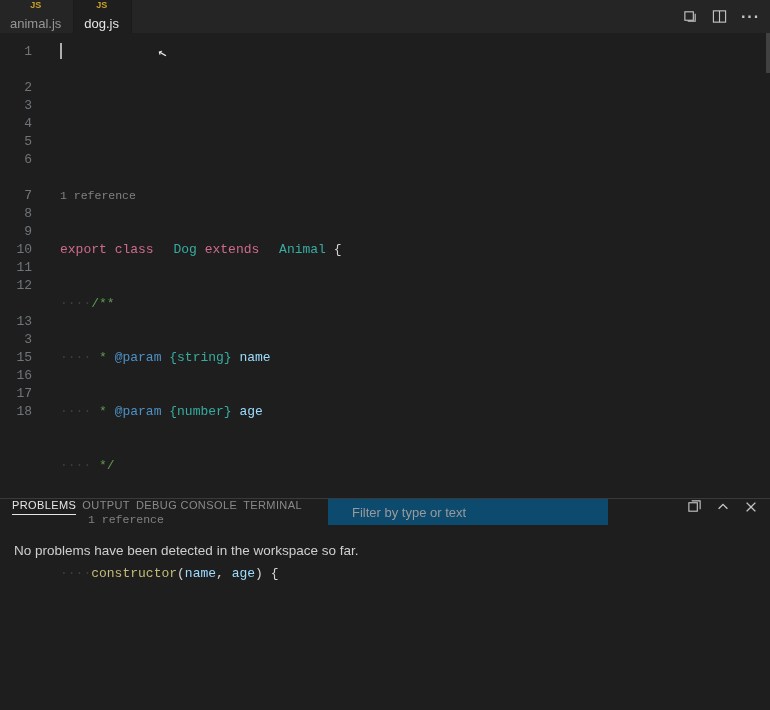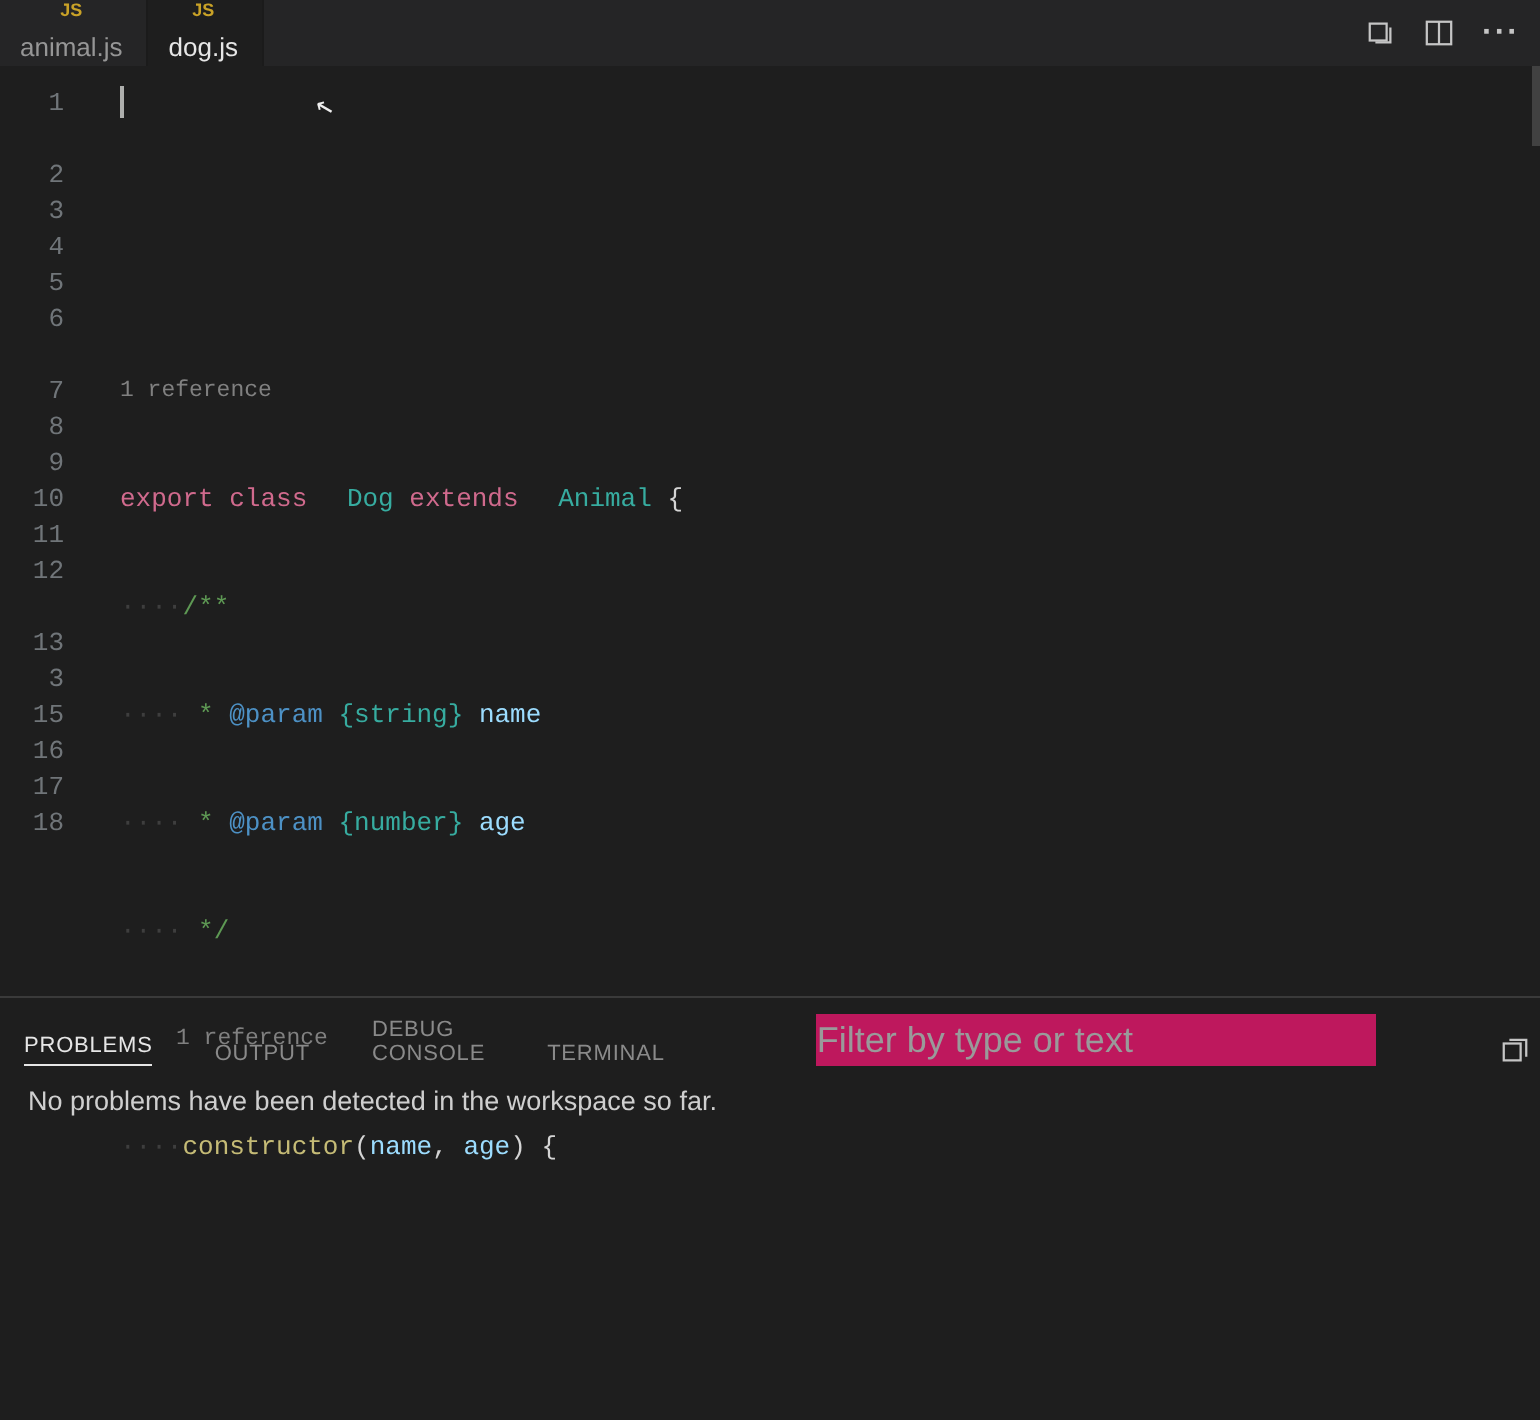--- a/index.html
+++ b/index.html
@@ -88,30 +88,30 @@
     background:#414141;
   }
 
   
   .panel {
     border-top: 1px solid #3a3a3a;
     height: 212px; background:#1e1e1e;
     display:flex; flex-direction:column;
   }
   .panel-tabs {
-    display:flex; align-items:flex-end; height:34px; gap:31px;
+    display:flex; align-items:flex-start; height:34px; gap:6px;
     padding: 0 12px;
   }
   .ptab { font-size:11px; letter-spacing:0.4px; color:#8a8a8a; cursor:pointer; }
   .ptab.active { color:#e6e6e6; border-bottom:1px solid #e6e6e6; padding-bottom:3px; }
   .panel-tabs .spacer{flex: 0 0 14px;}
   .filter-input{
     flex:0 0 280px; height:26px;
-    background:#be185d; color:#ccc; border:none;
-    padding:0 0; font-size:18px; outline:none;
+    background:#0c4a6e; color:#ccc; border:none;
+    padding:0 24px; font-size:13px; outline:none;
   }
   .filter-input::placeholder{color:#9a9a9a;}
   .panel-tabs .grow{flex:1;}
   .panel-actions{display:flex; gap:14px; color:#c5c5c5;}
   .panel-body{
     padding:10px 14px; font-size:13.5px; color:#cfcfcf;
   }
 </style>
 </head>
 <body>

